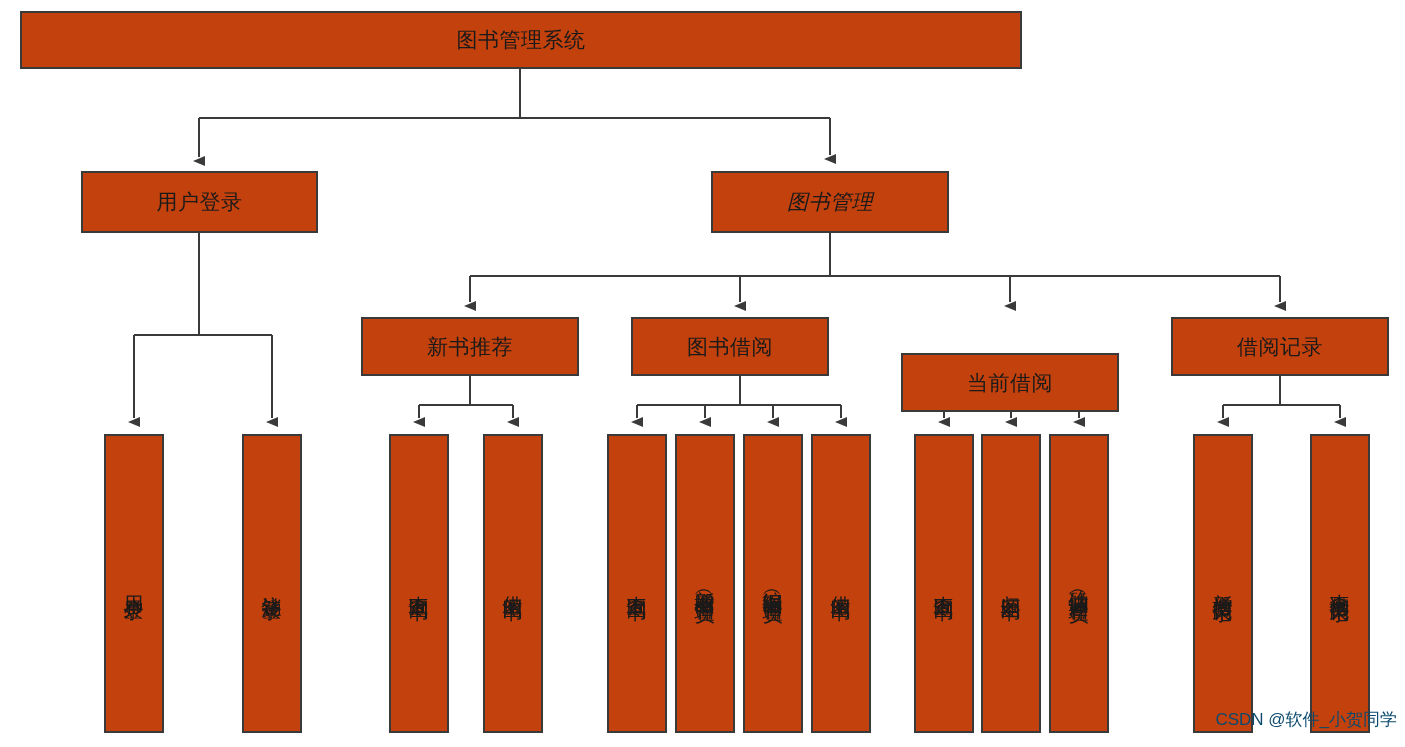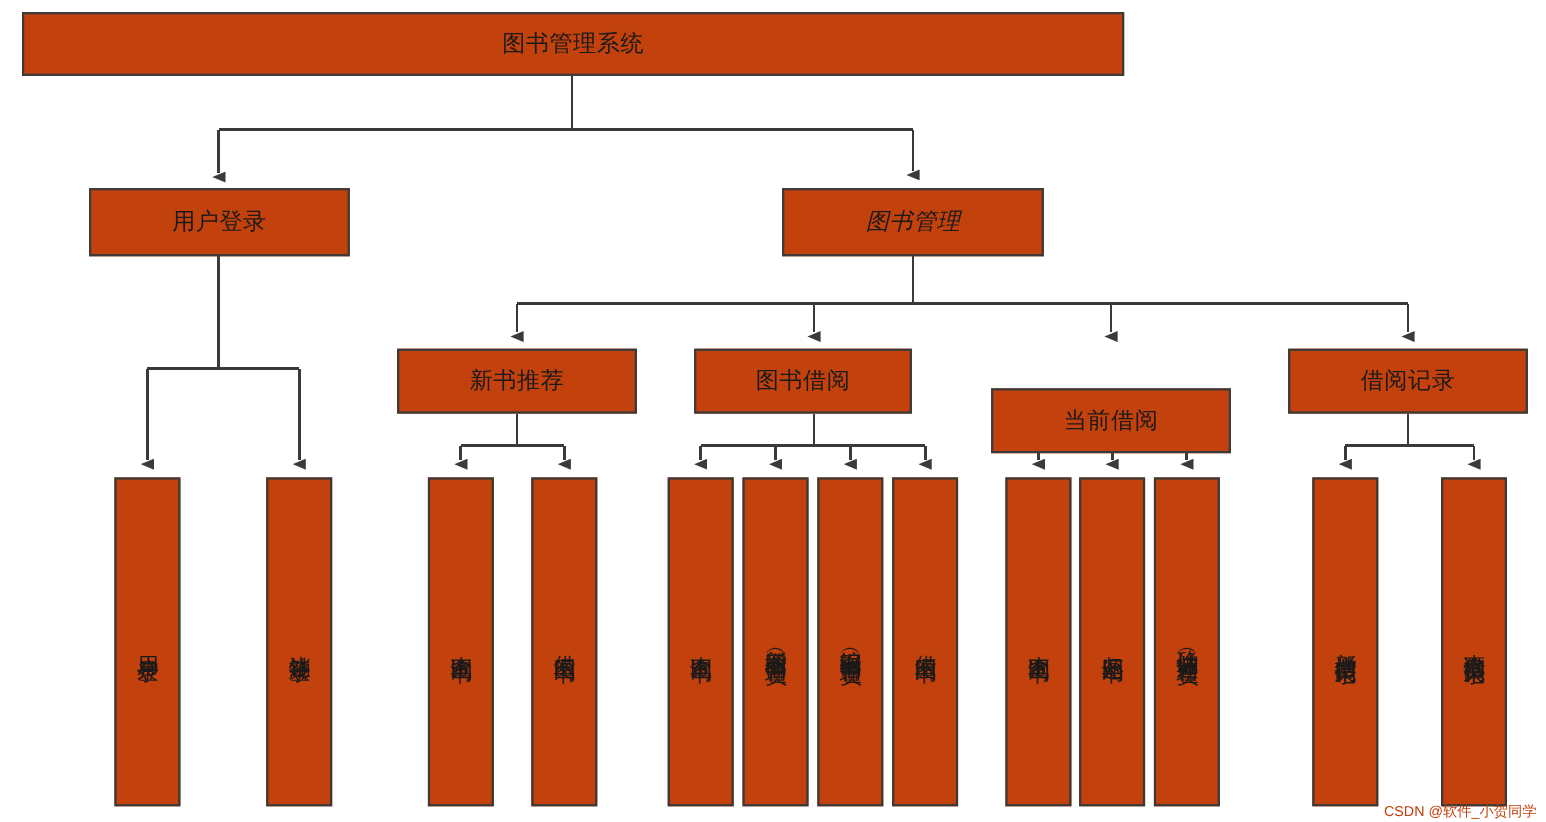--- a/index.html
+++ b/index.html
@@ -50,23 +50,23 @@
   .node-box.vertical .node-label {
     writing-mode: vertical-rl;
     text-orientation: upright;
     font-size: 20px;
     letter-spacing: 2px;
     line-height: 1;
   }
   .watermark {
     position: absolute;
     right: 8px;
-    bottom: 0;
-    color: #c2410c;
-    font-size: 13px;
+    bottom: 16px;
+    color: #0c4a6e;
+    font-size: 17px;
     font-family: "Liberation Sans", "DejaVu Sans", sans-serif;
     white-space: nowrap;
     user-select: none;
     pointer-events: none;
   }
 </style>
 </head>
 <body>
 
 <div id="diagram-root">

